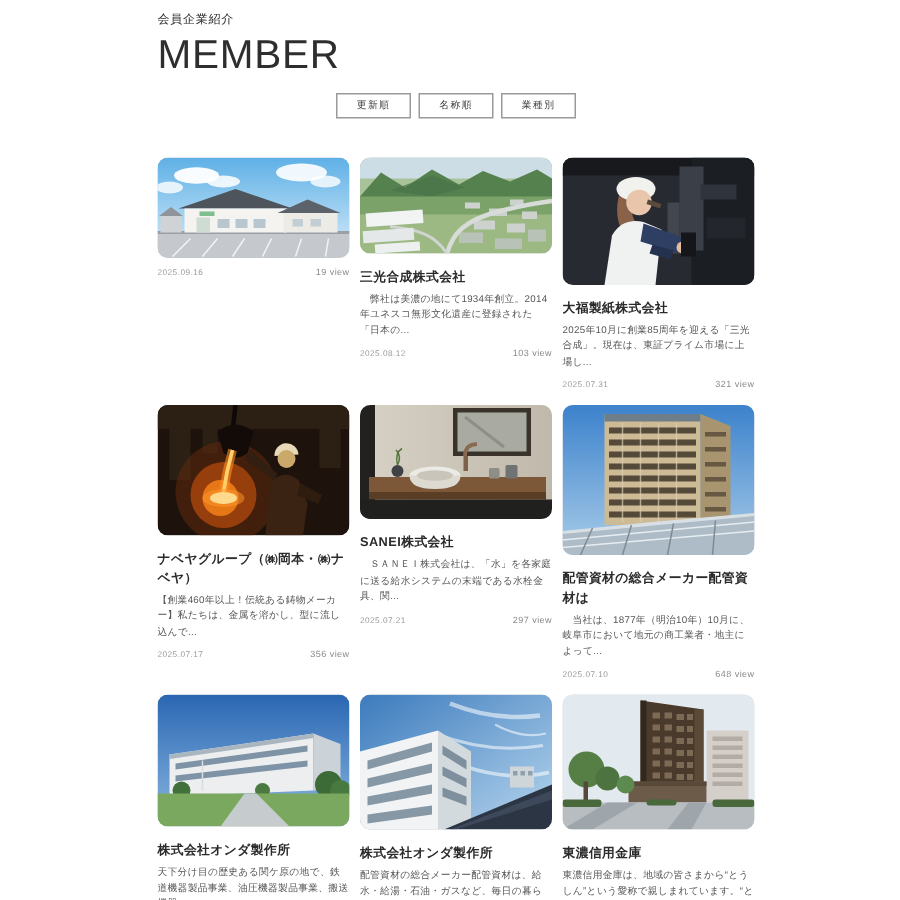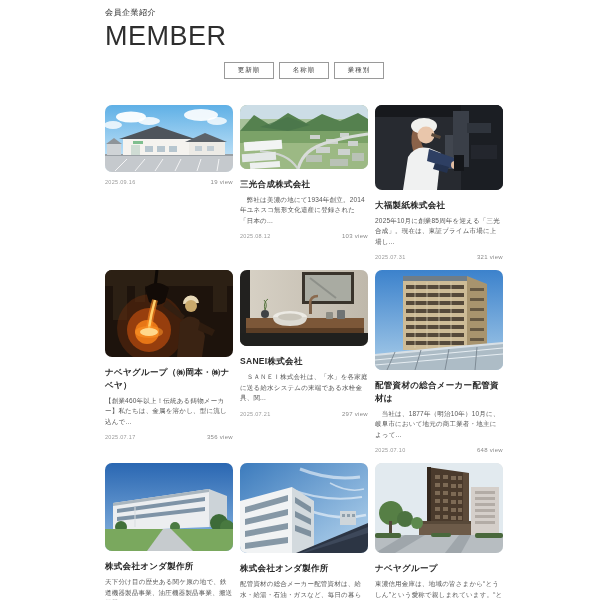--- a/index.html
+++ b/index.html
@@ -417,19 +417,19 @@
               <polygon points="0,90 30,72 50,72 20,90"></polygon>
               <polygon points="70,90 84,72 96,72 86,90"></polygon>
             </g>
           <g fill="#49683c">
               <rect y="70" width="26" height="5" rx="2"></rect>
               <rect x="56" y="70" width="20" height="4" rx="2"></rect>
               <rect x="100" y="70" width="28" height="5" rx="2"></rect>
             </g>
         </svg>
       </div>
-      <div class="card-title">ナベヤグループ</div>
+      <div class="card-title">東濃信用金庫</div>
       <div class="card-desc">東濃信用金庫は、地域の皆さまから“とうしん”という愛称で親しまれています。“とう...</div>
 
     </div>
 
   </div>
 </div>
 
 </body></html>

